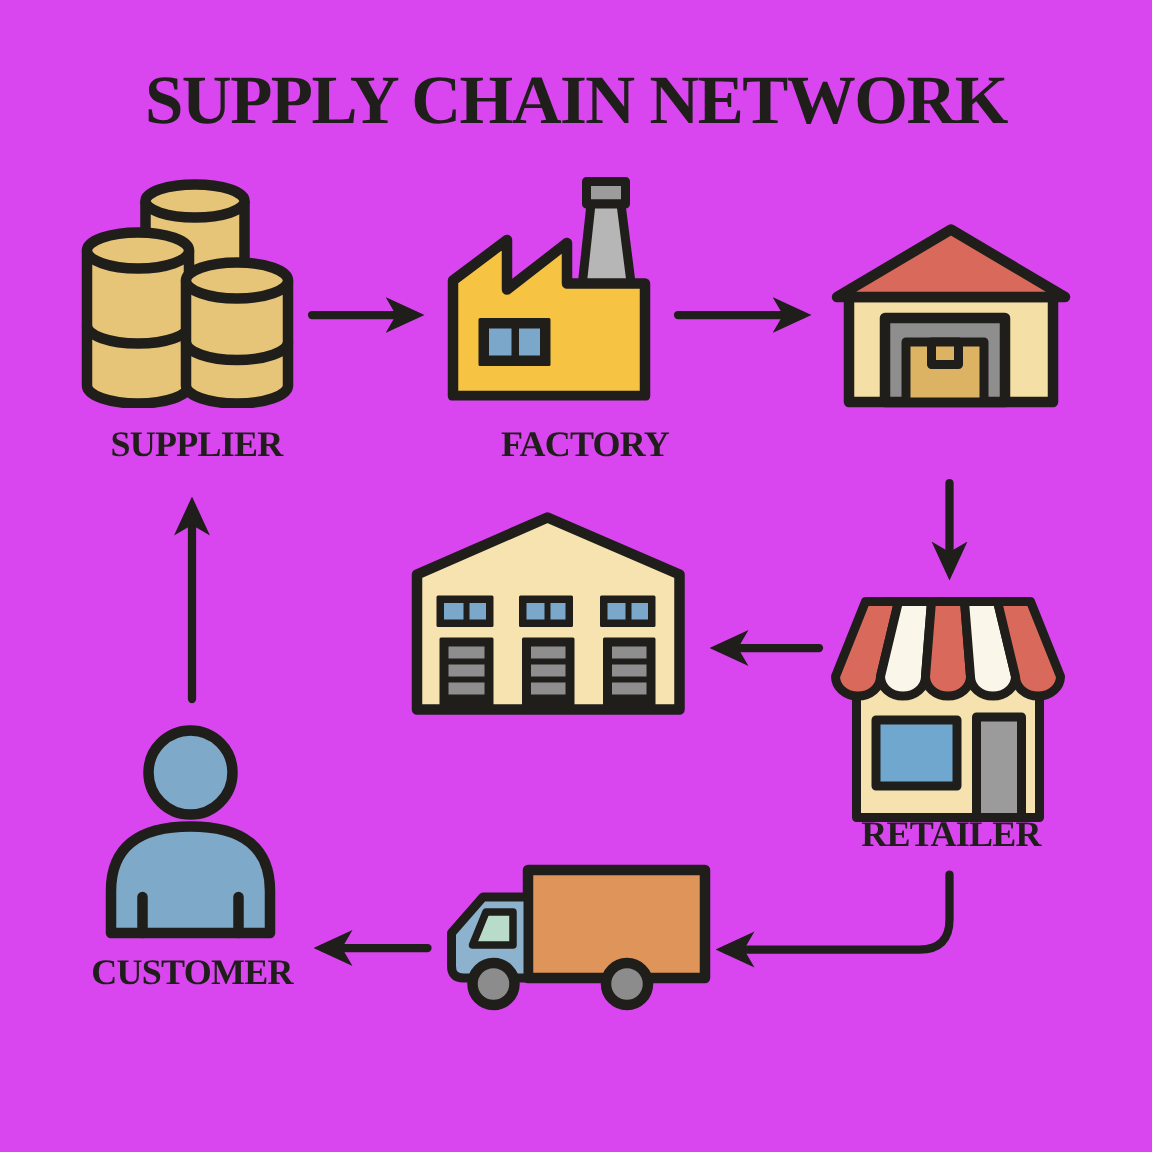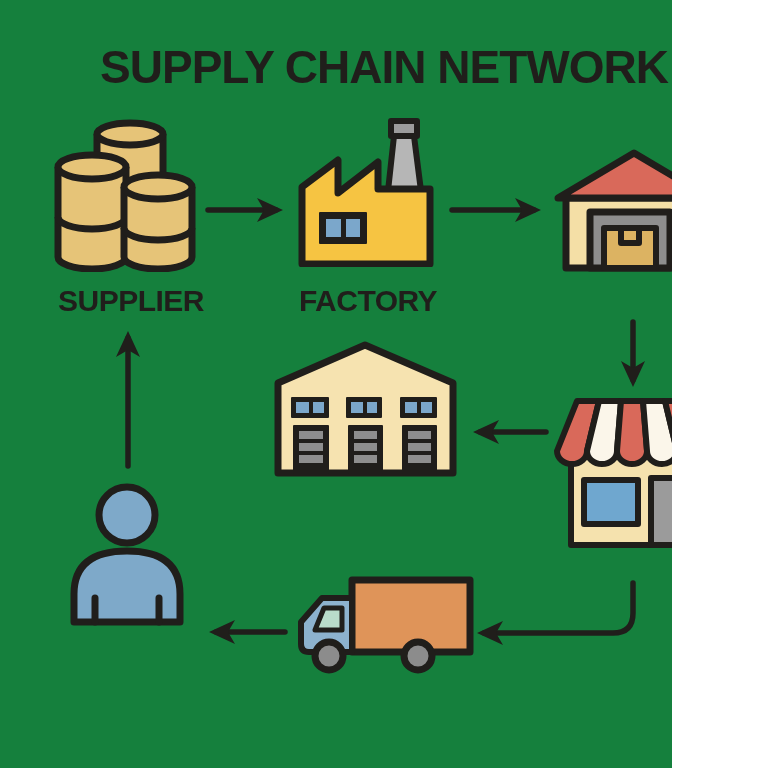--- a/index.html
+++ b/index.html
@@ -1,29 +1,29 @@
 <!DOCTYPE html>
 <html><head>
 <meta charset="utf-8">
 <style>
   html,body{margin:0;padding:0;}
   .canvas{
-    position:relative;width:672px;height:768px;
-    background:#15803d;overflow:hidden;
-    font-family:Liberation Sans, sans-serif;color:#201e1b;
+    position:relative;width:768px;height:768px;
+    background:#d946ef;overflow:hidden;
+    font-family:Liberation Serif, serif;color:#201e1b;
   }
   .abs{position:absolute;}
   .page-title{
     position:absolute;left:84px;top:40px;width:600px;
     text-align:center;font-size:46px;font-weight:700;
     letter-spacing:-1px;color:#201e1b;white-space:nowrap;
   }
   .lbl{
     position:absolute;text-align:center;font-weight:700;
-    font-size:30px;letter-spacing:-0.5px;line-height:1.27;color:#201e1b;
+    font-size:24px;letter-spacing:-0.5px;line-height:1.27;color:#201e1b;
   }
   svg{display:block;}
 </style>
 </head>
 <body>
 
 <div class="canvas">
 
   <div class="page-title">SUPPLY CHAIN NETWORK</div>
 
@@ -52,21 +52,21 @@
       <g stroke="#201e1b" stroke-linejoin="round">
         <rect x="96" y="6" width="26" height="15" fill="#9c9c9c" stroke-width="6"></rect>
         <polygon points="99,21 119,21 126,76 93,76" fill="#b6b6b6" stroke-width="6"></polygon>
         <polygon points="7,149 7,72 43,45 43,78 83,47 83,74 135,74 135,149" fill="#f6c442" stroke-width="7"></polygon>
         <rect x="25" y="98" width="46" height="30" fill="#201e1b" stroke-width="2"></rect>
         <rect x="31" y="104" width="15" height="18" fill="#7ba7cb" stroke="none"></rect>
         <rect x="51" y="104" width="14" height="18" fill="#7ba7cb" stroke="none"></rect>
       </g>
     </svg>
   </div>
-  <div class="lbl" style="left:268px;top:282px;width:200px;">FACTORY</div>
+  <div class="lbl" style="left:290px;top:282px;width:200px;">FACTORY</div>
 
   <div class="abs" style="left:550px;top:146px;">
     <svg width="168" height="128" viewBox="0 0 168 128">
       <g stroke="#201e1b" stroke-linejoin="round">
         <rect x="16" y="52" width="136" height="70" fill="#f4dfa6" stroke-width="7"></rect>
         <rect x="40" y="66" width="80" height="56" fill="#8e8e8e" stroke-width="7"></rect>
         <rect x="54" y="82" width="52" height="40" fill="#dcb362" stroke-width="6"></rect>
         <rect x="71" y="82" width="18" height="15" fill="#dcb362" stroke-width="6"></rect>
         <polygon points="8,52 84,7 160,52" fill="#d9695a" stroke-width="7"></polygon>
       </g>
@@ -118,20 +118,21 @@
         <rect x="31" y="87" width="54" height="44" fill="#6fa7cf" stroke-width="6"></rect>
 
         <path d="M24,8 L46,8 L34,58 A15,13 0 0 1 4,58 Z" fill="#d9695a" stroke-width="6"></path>
         <path d="M46,8 L68,8 L64,58 A15,13 0 0 1 34,58 Z" fill="#fbf6ea" stroke-width="6"></path>
         <path d="M68,8 L90,8 L94,58 A15,13 0 0 1 64,58 Z" fill="#d9695a" stroke-width="6"></path>
         <path d="M90,8 L112,8 L124,58 A15,13 0 0 1 94,58 Z" fill="#fbf6ea" stroke-width="6"></path>
         <path d="M112,8 L134,8 L154,58 A15,13 0 0 1 124,58 Z" fill="#d9695a" stroke-width="6"></path>
       </g>
     </svg>
   </div>
+  <div class="lbl" style="left:534px;top:542px;width:200px;">RETAILER</div>
 
   <div class="abs" style="left:288px;top:570px;">
     <svg width="195" height="108" viewBox="0 0 195 108">
       <g stroke="#201e1b" stroke-linejoin="round">
         <rect x="64" y="10" width="118" height="72" fill="#df9459" stroke-width="7"></rect>
         <path d="M64,28 L34,28 L13,52 L13,74 Q13,82 21,82 L64,82 Z" fill="#8db2ce" stroke-width="6"></path>
         <path d="M36,38 L54,38 L54,60 L27,60 Z" fill="#b9dcca" stroke-width="5"></path>
         <circle cx="41" cy="86" r="14" fill="#8c8c8c" stroke-width="7"></circle>
         <circle cx="130" cy="86" r="14" fill="#8c8c8c" stroke-width="7"></circle>
       </g>
@@ -140,20 +141,21 @@
 
   <div class="abs" style="left:68px;top:478px;">
     <svg width="120" height="150" viewBox="0 0 120 150">
       <g stroke="#201e1b" stroke-linejoin="round">
         <circle cx="59" cy="37" r="28" fill="#7ea9c9" stroke-width="7"></circle>
         <path d="M6,144 V116 Q6,73 59,73 Q112,73 112,116 V144 Z" fill="#7ea9c9" stroke-width="7"></path>
         <path d="M27,120 V144 M91,120 V144" fill="none" stroke-width="7" stroke-linecap="round"></path>
       </g>
     </svg>
   </div>
+  <div class="lbl" style="left:28px;top:634px;width:200px;">CUSTOMER</div>
 
   <svg class="abs" style="left:0;top:0;pointer-events:none;" width="768" height="768" viewBox="0 0 768 768">
     <defs>
       <marker id="ah" viewBox="0 0 26 26" markerWidth="26" markerHeight="26" refX="19" refY="13" orient="auto" markerUnits="userSpaceOnUse">
         <path d="M0,1 L26,13 L0,25 L7,13 Z" fill="#201e1b"></path>
       </marker>
     </defs>
     <g fill="none" stroke="#201e1b" stroke-width="5.5" stroke-linecap="round">
       <path d="M208,210 H276" marker-end="url(#ah)"></path>
       <path d="M452,210 H534" marker-end="url(#ah)"></path>

